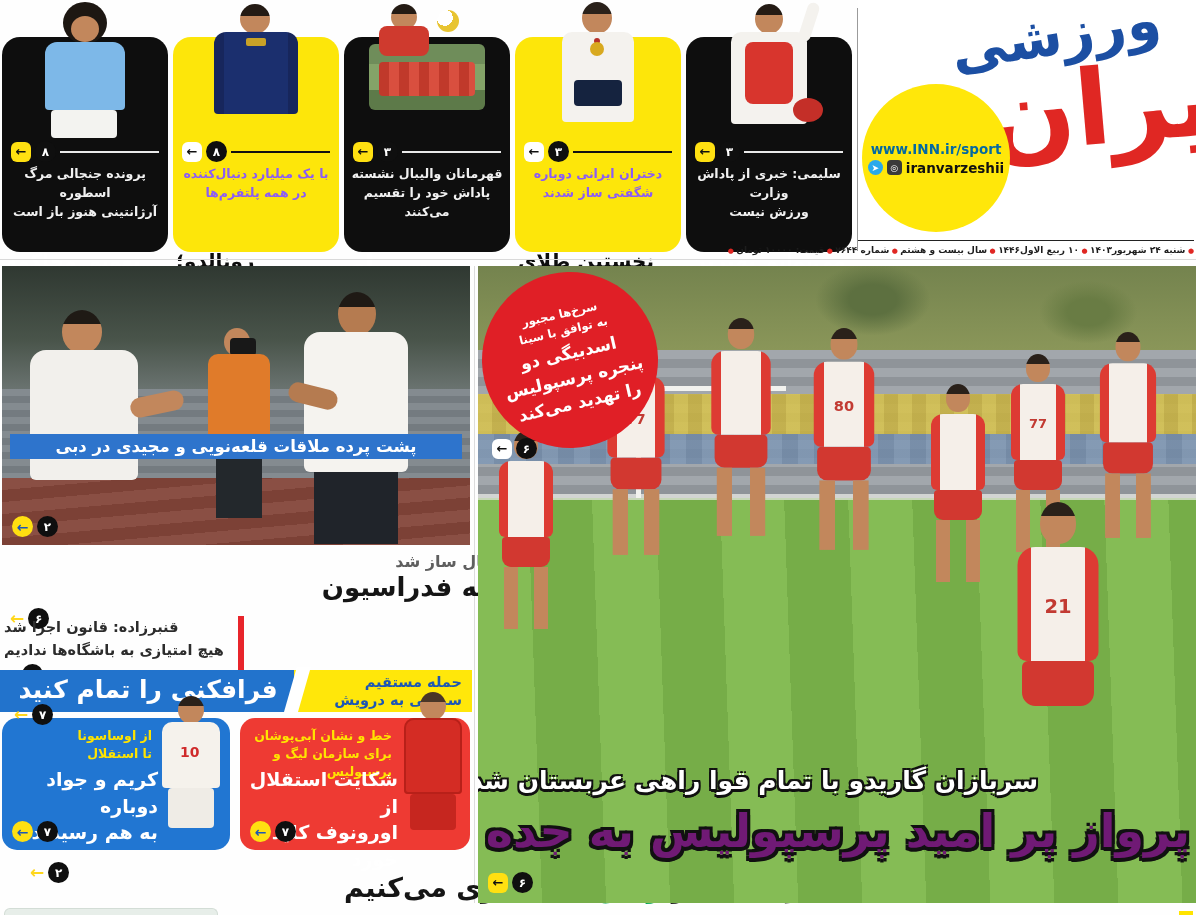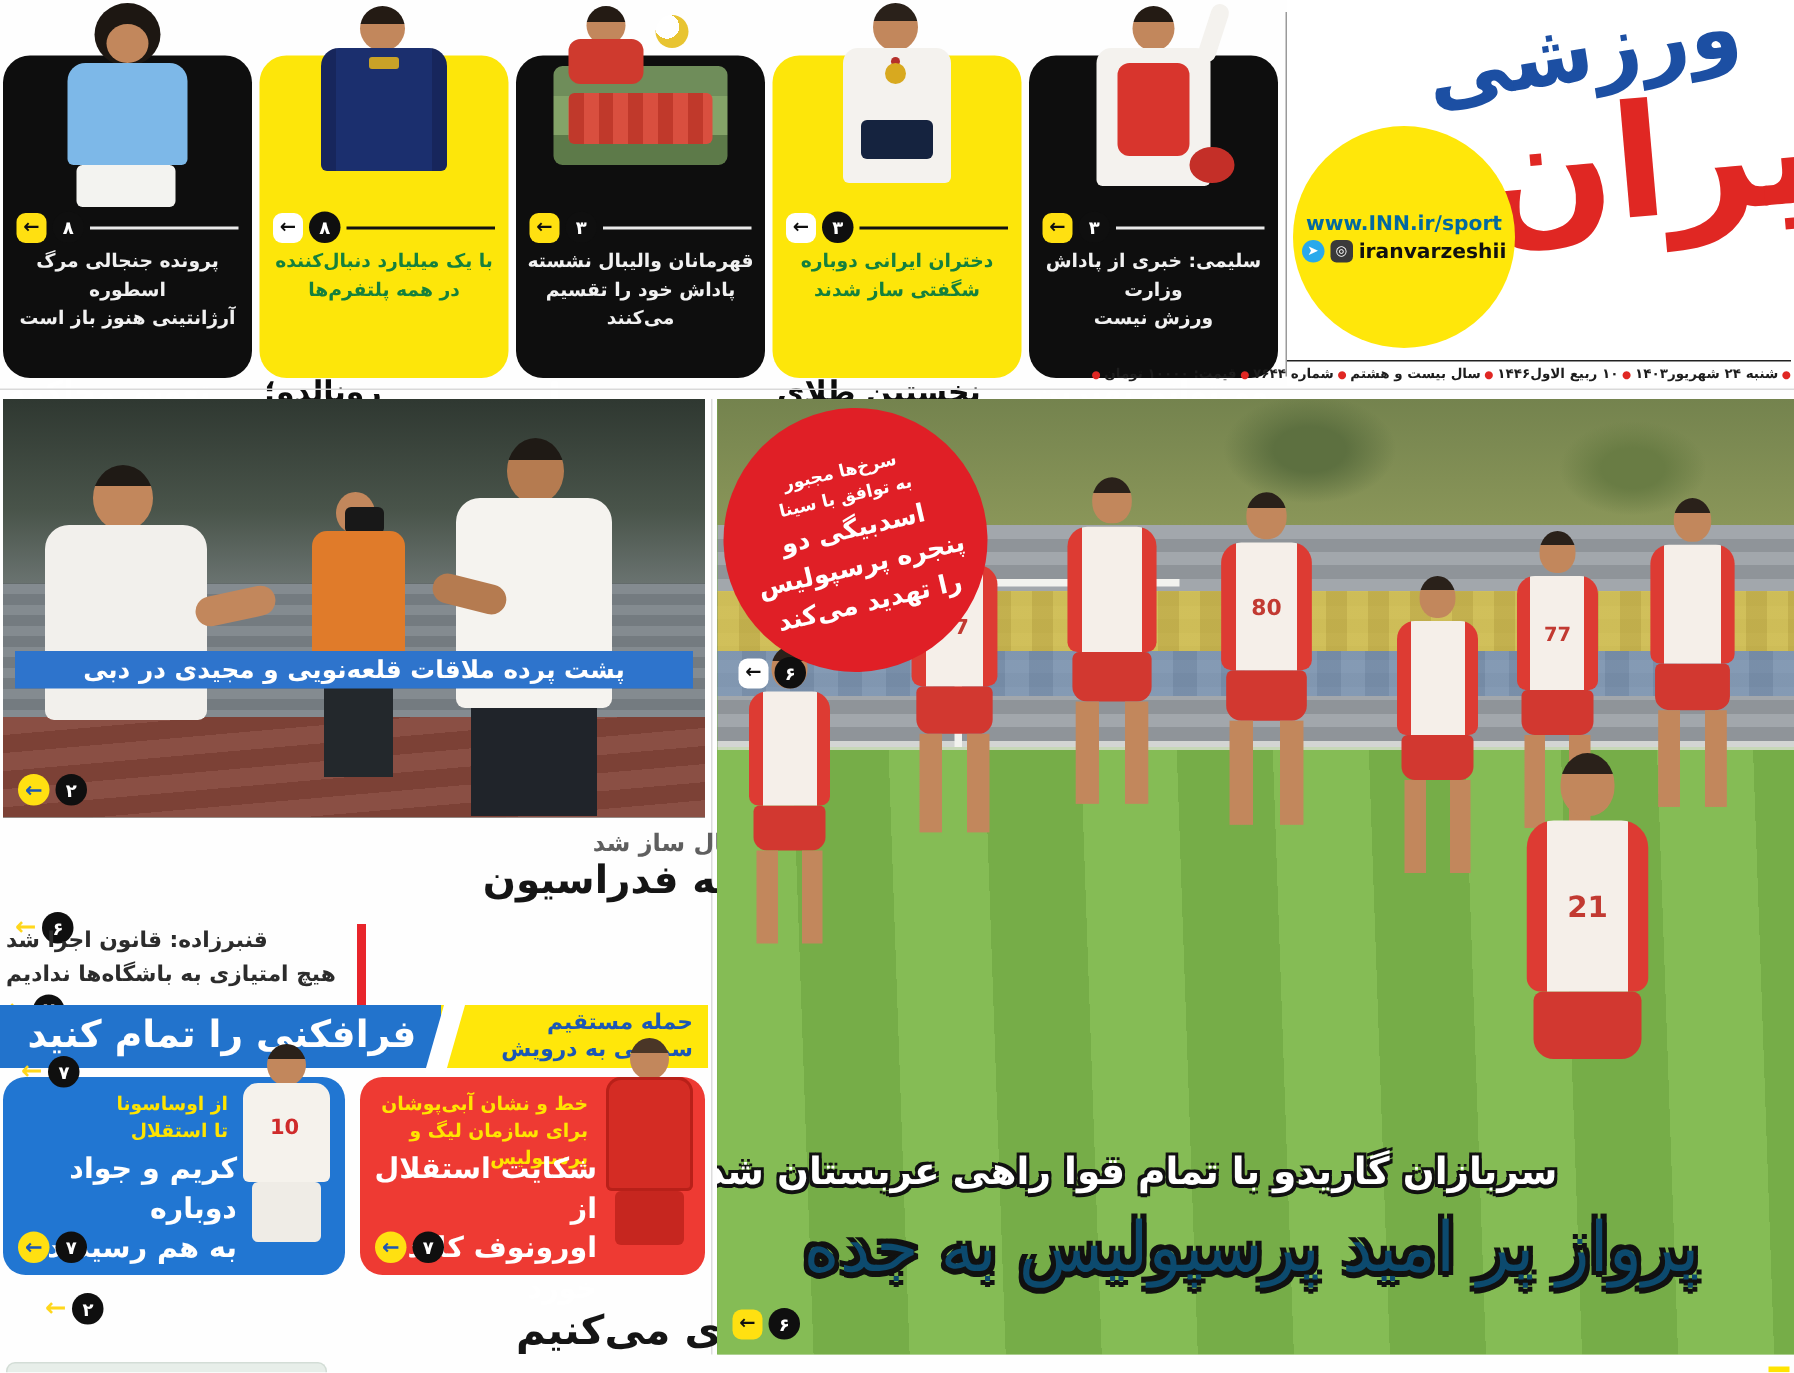--- a/index.html
+++ b/index.html
@@ -25,21 +25,21 @@
   
   .tcard{position:absolute;top:0;height:257px;width:166px;}
   .tcard .box{position:absolute;left:0;right:0;top:37px;bottom:5px;border-radius:18px;}
   .tcard.black .box{background:#0e0e0e;}
   .tcard.yellow .box{background:#fde60a;}
   .tcard .photo{position:absolute;top:2px;left:50%;transform:translateX(-50%);width:132px;height:138px;}
   .tcard .brow{position:absolute;top:141px;left:9px;right:9px;}
   .tcard .sub{position:absolute;top:165px;left:5px;right:5px;text-align:center;
     font-size:12.5px;font-weight:bold;line-height:1.5;}
   .tcard.black .sub{color:#f1f1f1;}
-  .tcard.yellow .sub{color:#15803d;}
+  .tcard.yellow .sub{color:#8b5cf6;}
   .tcard .hl{position:absolute;top:200px;left:3px;right:3px;text-align:left;
     font-size:20px;font-weight:bold;line-height:1.35;letter-spacing:-0.5px;margin-top:48px;}
   .tcard.black .hl{color:#fff;}
   .tcard.yellow .hl{color:#0d0d0d;}
 
   
   .cf{position:absolute;}
   .cf div{position:absolute;}
 
   
@@ -164,22 +164,22 @@
   .bubble{position:absolute;left:4px;top:6px;width:176px;height:176px;border-radius:50%;
     background:#e01f26;transform:rotate(-13deg);color:#fff;text-align:center;z-index:6;
     display:flex;flex-direction:column;align-items:center;justify-content:center;}
   .bubble .s{font-size:11.5px;font-weight:bold;line-height:1.5;}
   .bubble .b{font-size:17px;font-weight:bold;line-height:1.45;margin-top:2px;letter-spacing:-0.5px;}
   .bubble-badge{position:absolute;left:14px;top:172px;z-index:7;}
 
   .mp-caption{position:absolute;left:30px;top:500px;width:530px;text-align:center;color:#fff;
     font-size:25px;font-weight:bold;z-index:5;letter-spacing:-0.5px;white-space:nowrap;
     text-shadow:2px 2px 0 #111,-2px 2px 0 #111,2px -2px 0 #111,-2px -2px 0 #111,0 3px 0 #111;}
-  .mp-head{position:absolute;left:0;right:6px;top:538px;text-align:center;color:#0c4a6e;
-    font-size:46px;font-weight:normal;z-index:5;letter-spacing:-1px;white-space:nowrap;
+  .mp-head{position:absolute;left:0;right:6px;top:538px;color:#701a75;
+    font-size:46px;font-weight:bold;z-index:5;letter-spacing:-1px;white-space:nowrap;
     text-shadow:3px 3px 0 #111,-3px 3px 0 #111,3px -3px 0 #111,-3px -3px 0 #111,0 4px 0 #111;}
   .mp-badge{position:absolute;left:10px;bottom:10px;z-index:6;}
 </style>
 </head>
 <body>
 
 <div id="page">
 
   <div class="tcard black" style="left:2px;">
     <div class="box"></div>

